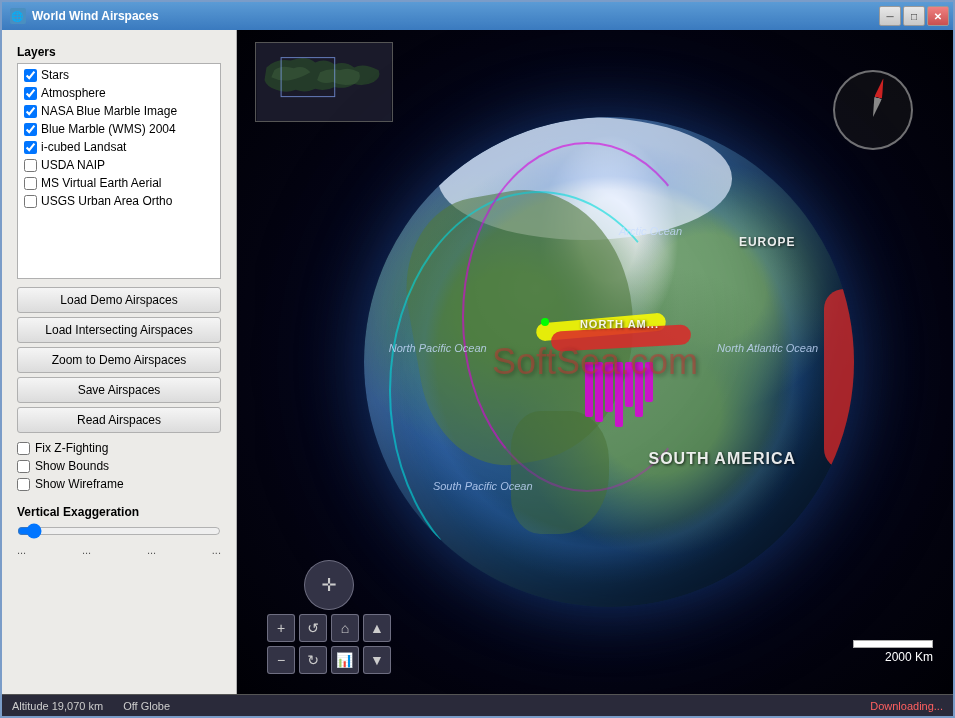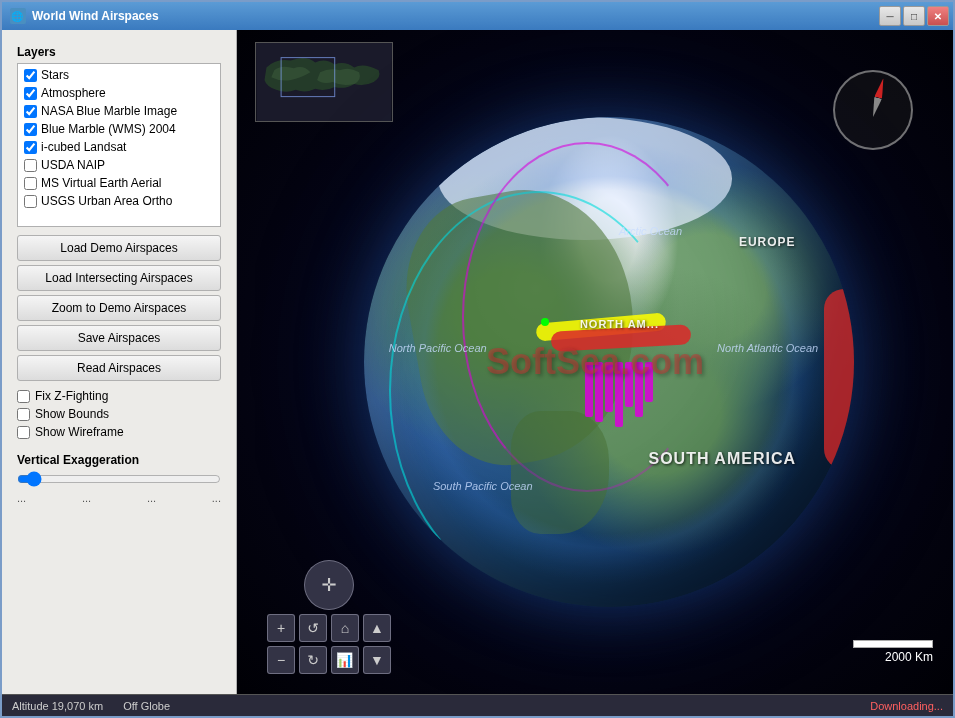--- a/index.html
+++ b/index.html
@@ -86,21 +86,21 @@
     .panel-section-title {
       font-weight: bold;
       font-size: 12px;
       margin-bottom: 4px;
       color: #000;
     }
     
     .layers-box {
       border: 1px solid #b0b0b0;
       background: white;
-      height: 164px;
+      height: 216px;
       overflow-y: auto;
       margin-bottom: 8px;
       position: relative;
     }
     
     .layers-list {
       padding: 2px;
     }
     
     .layer-item {
@@ -367,21 +367,21 @@
       text-shadow: 1px 1px 3px rgba(0,0,0,0.8);
     }
     
     
     .watermark {
       position: absolute;
       top: 50%;
       left: 50%;
       transform: translate(-50%, -50%);
       font-size: 36px;
-      font-weight: bold;
+      font-weight: normal;
       color: rgba(200,50,50,0.5);
       pointer-events: none;
       white-space: nowrap;
       text-shadow: 2px 2px 4px rgba(0,0,0,0.3);
       z-index: 10;
     }
     
     
     .scale-bar {
       position: absolute;

